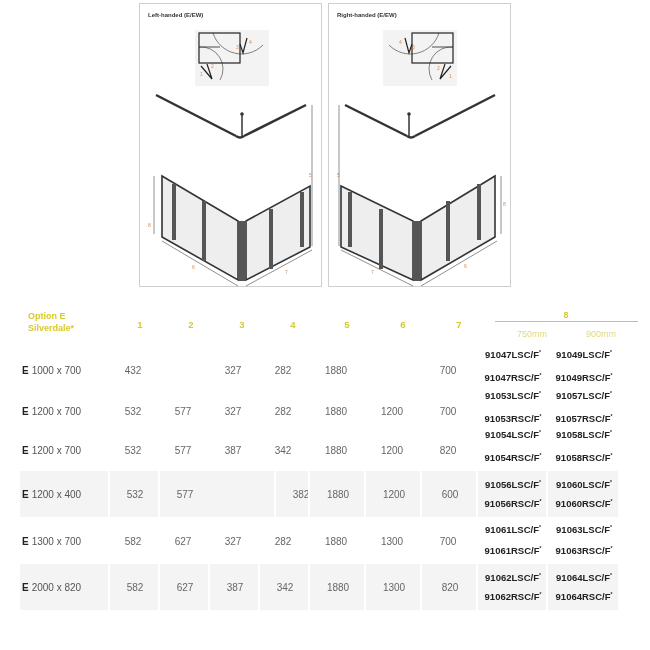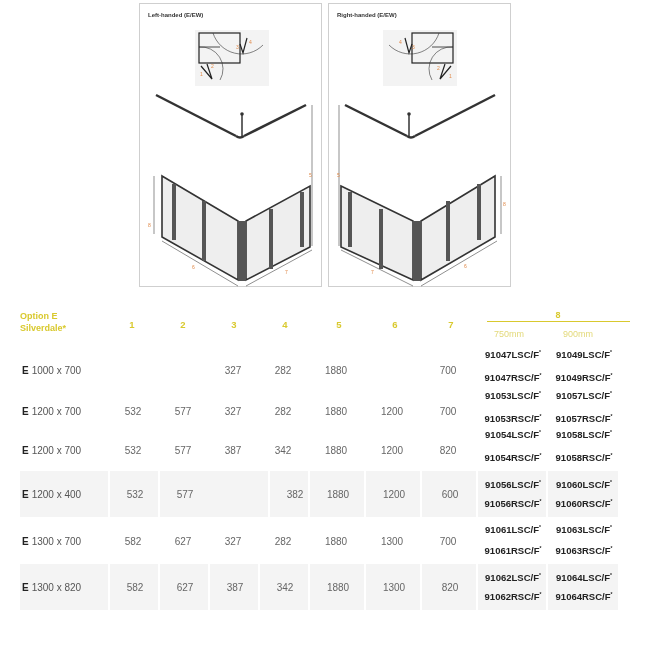--- a/index.html
+++ b/index.html
@@ -8,26 +8,26 @@
   .panel { position: absolute; top: 3px; width: 183px; height: 284px; border: 1px solid #cfcfcf; background: #fff; box-sizing: border-box; }
   .panel.left { left: 139px; }
   .panel.right { left: 328px; }
   .panel-title { position: absolute; top: 8px; left: 8px; font-size: 6px; font-weight: bold; color: #333; }
   .plan { position: absolute; top: 26px; width: 74px; height: 56px; background: #f3f3f3; }
   .panel.left .plan { left: 55px; }
   .panel.right .plan { left: 54px; }
   .panel svg.iso { position: absolute; left: 0; top: 80px; width: 183px; height: 204px; }
 
   .table-wrap { position: absolute; left: 0; top: 300px; width: 650px; }
-  .hdr { position: absolute; top: 0; left: 0; width: 526px; height: 50px; }
+  .hdr { position: absolute; top: 0; left: 8px; width: 526px; height: 50px; }
   .hdr .opt { position: absolute; left: 20px; top: 10px; font-size: 9px; line-height: 12px; color: #d9c92e; font-weight: bold; }
   .hdr .col { position: absolute; top: 19px; font-size: 9.5px; color: #d9c92e; font-weight: bold; width: 30px; text-align: center; }
   .hdr .eight { position: absolute; left: 538px; top: 10px; width: 40px; text-align: center; font-size: 9px; color: #d9c92e; font-weight: bold; }
   .hdr .eight-line { position: absolute; left: 487px; top: 21px; width: 143px; height: 1px; background: #d9c92e; }
-  .hdr .sub { position: absolute; top: 29px; font-size: 9px; color: #e3d97a; width: 60px; text-align: left; }
+  .hdr .sub { position: absolute; top: 29px; font-size: 9px; color: #e3d97a; width: 60px; text-align: center; }
 
   .row { position: absolute; left: 20px; width: 598px; height: 46px; }
   .row.shaded { background: #f4f4f4; }
   .cell { position: absolute; top: 0; height: 100%; display: flex; align-items: center; justify-content: center; font-size: 10px; color: #666; }
   .row.shaded .cell.sep { border-left: 2px solid #fff; }
   .cell.size { left: 0; width: 88px; justify-content: flex-start; padding-left: 2px; color: #555; }
   .cell.size b { color: #222; margin-right: 3px; }
   .code { position: absolute; font-size: 9.5px; font-weight: bold; color: #222; width: 68px; text-align: center; }
   .code sup { font-size: 5px; }
 </style>
@@ -131,20 +131,21 @@
     <div class="eight-line"></div>
     <div class="sub" style="left:494px">750mm</div>
     <div class="sub" style="left:563px">900mm</div>
   </div>
 
   <div class="row" style="top:47px">
     <div class="cell size">
         <b>E</b>
         <span>1000 x 700</span>
       </div>
+    <div class="cell sep" style="left:88px;width:50px">432</div>
     <div class="cell sep" style="left:188px;width:50px">327</div>
     <div class="cell sep" style="left:238px;width:50px">282</div>
     <div class="cell sep" style="left:288px;width:56px">1880</div>
     <div class="cell sep" style="left:400px;width:56px">700</div>
     <div class="code" style="left:459px;top:2px"><span>91047LSC/F</span><sup>*</sup></div>
     <div class="code" style="left:459px;top:25px"><span>91047RSC/F</span><sup>*</sup></div>
     <div class="code" style="left:530px;top:2px"><span>91049LSC/F</span><sup>*</sup></div>
     <div class="code" style="left:530px;top:25px"><span>91049RSC/F</span><sup>*</sup></div>
   </div>
 
@@ -184,21 +185,21 @@
     <div class="code" style="left:530px;top:25px"><span>91058RSC/F</span><sup>*</sup></div>
   </div>
 
   <div class="row shaded" style="top:171px">
     <div class="cell size">
         <b>E</b>
         <span>1200 x 400</span>
       </div>
     <div class="cell sep" style="left:88px;width:50px">532</div>
     <div class="cell sep" style="left:138px;width:50px">577</div>
-    <div class="cell sep" style="left:248px;width:50px">382</div>
+    <div class="cell sep" style="left:254px;width:50px">382</div>
     <div class="cell sep" style="left:288px;width:56px">1880</div>
     <div class="cell sep" style="left:344px;width:56px">1200</div>
     <div class="cell sep" style="left:400px;width:56px">600</div>
     <div class="cell sep" style="left:456px;width:70px"></div>
     <div class="cell sep" style="left:526px;width:72px"></div>
     <div class="code" style="left:459px;top:8px"><span>91056LSC/F</span><sup>*</sup></div>
     <div class="code" style="left:459px;top:27px"><span>91056RSC/F</span><sup>*</sup></div>
     <div class="code" style="left:530px;top:8px"><span>91060LSC/F</span><sup>*</sup></div>
     <div class="code" style="left:530px;top:27px"><span>91060RSC/F</span><sup>*</sup></div>
   </div>
@@ -217,21 +218,21 @@
     <div class="cell sep" style="left:400px;width:56px">700</div>
     <div class="code" style="left:459px;top:6px"><span>91061LSC/F</span><sup>*</sup></div>
     <div class="code" style="left:459px;top:27px"><span>91061RSC/F</span><sup>*</sup></div>
     <div class="code" style="left:530px;top:6px"><span>91063LSC/F</span><sup>*</sup></div>
     <div class="code" style="left:530px;top:27px"><span>91063RSC/F</span><sup>*</sup></div>
   </div>
 
   <div class="row shaded" style="top:264px">
     <div class="cell size">
         <b>E</b>
-        <span>1300 x 820</span>
+        <span>2000 x 820</span>
       </div>
     <div class="cell sep" style="left:88px;width:50px">582</div>
     <div class="cell sep" style="left:138px;width:50px">627</div>
     <div class="cell sep" style="left:188px;width:50px">387</div>
     <div class="cell sep" style="left:238px;width:50px">342</div>
     <div class="cell sep" style="left:288px;width:56px">1880</div>
     <div class="cell sep" style="left:344px;width:56px">1300</div>
     <div class="cell sep" style="left:400px;width:56px">820</div>
     <div class="cell sep" style="left:456px;width:70px"></div>
     <div class="cell sep" style="left:526px;width:72px"></div>

